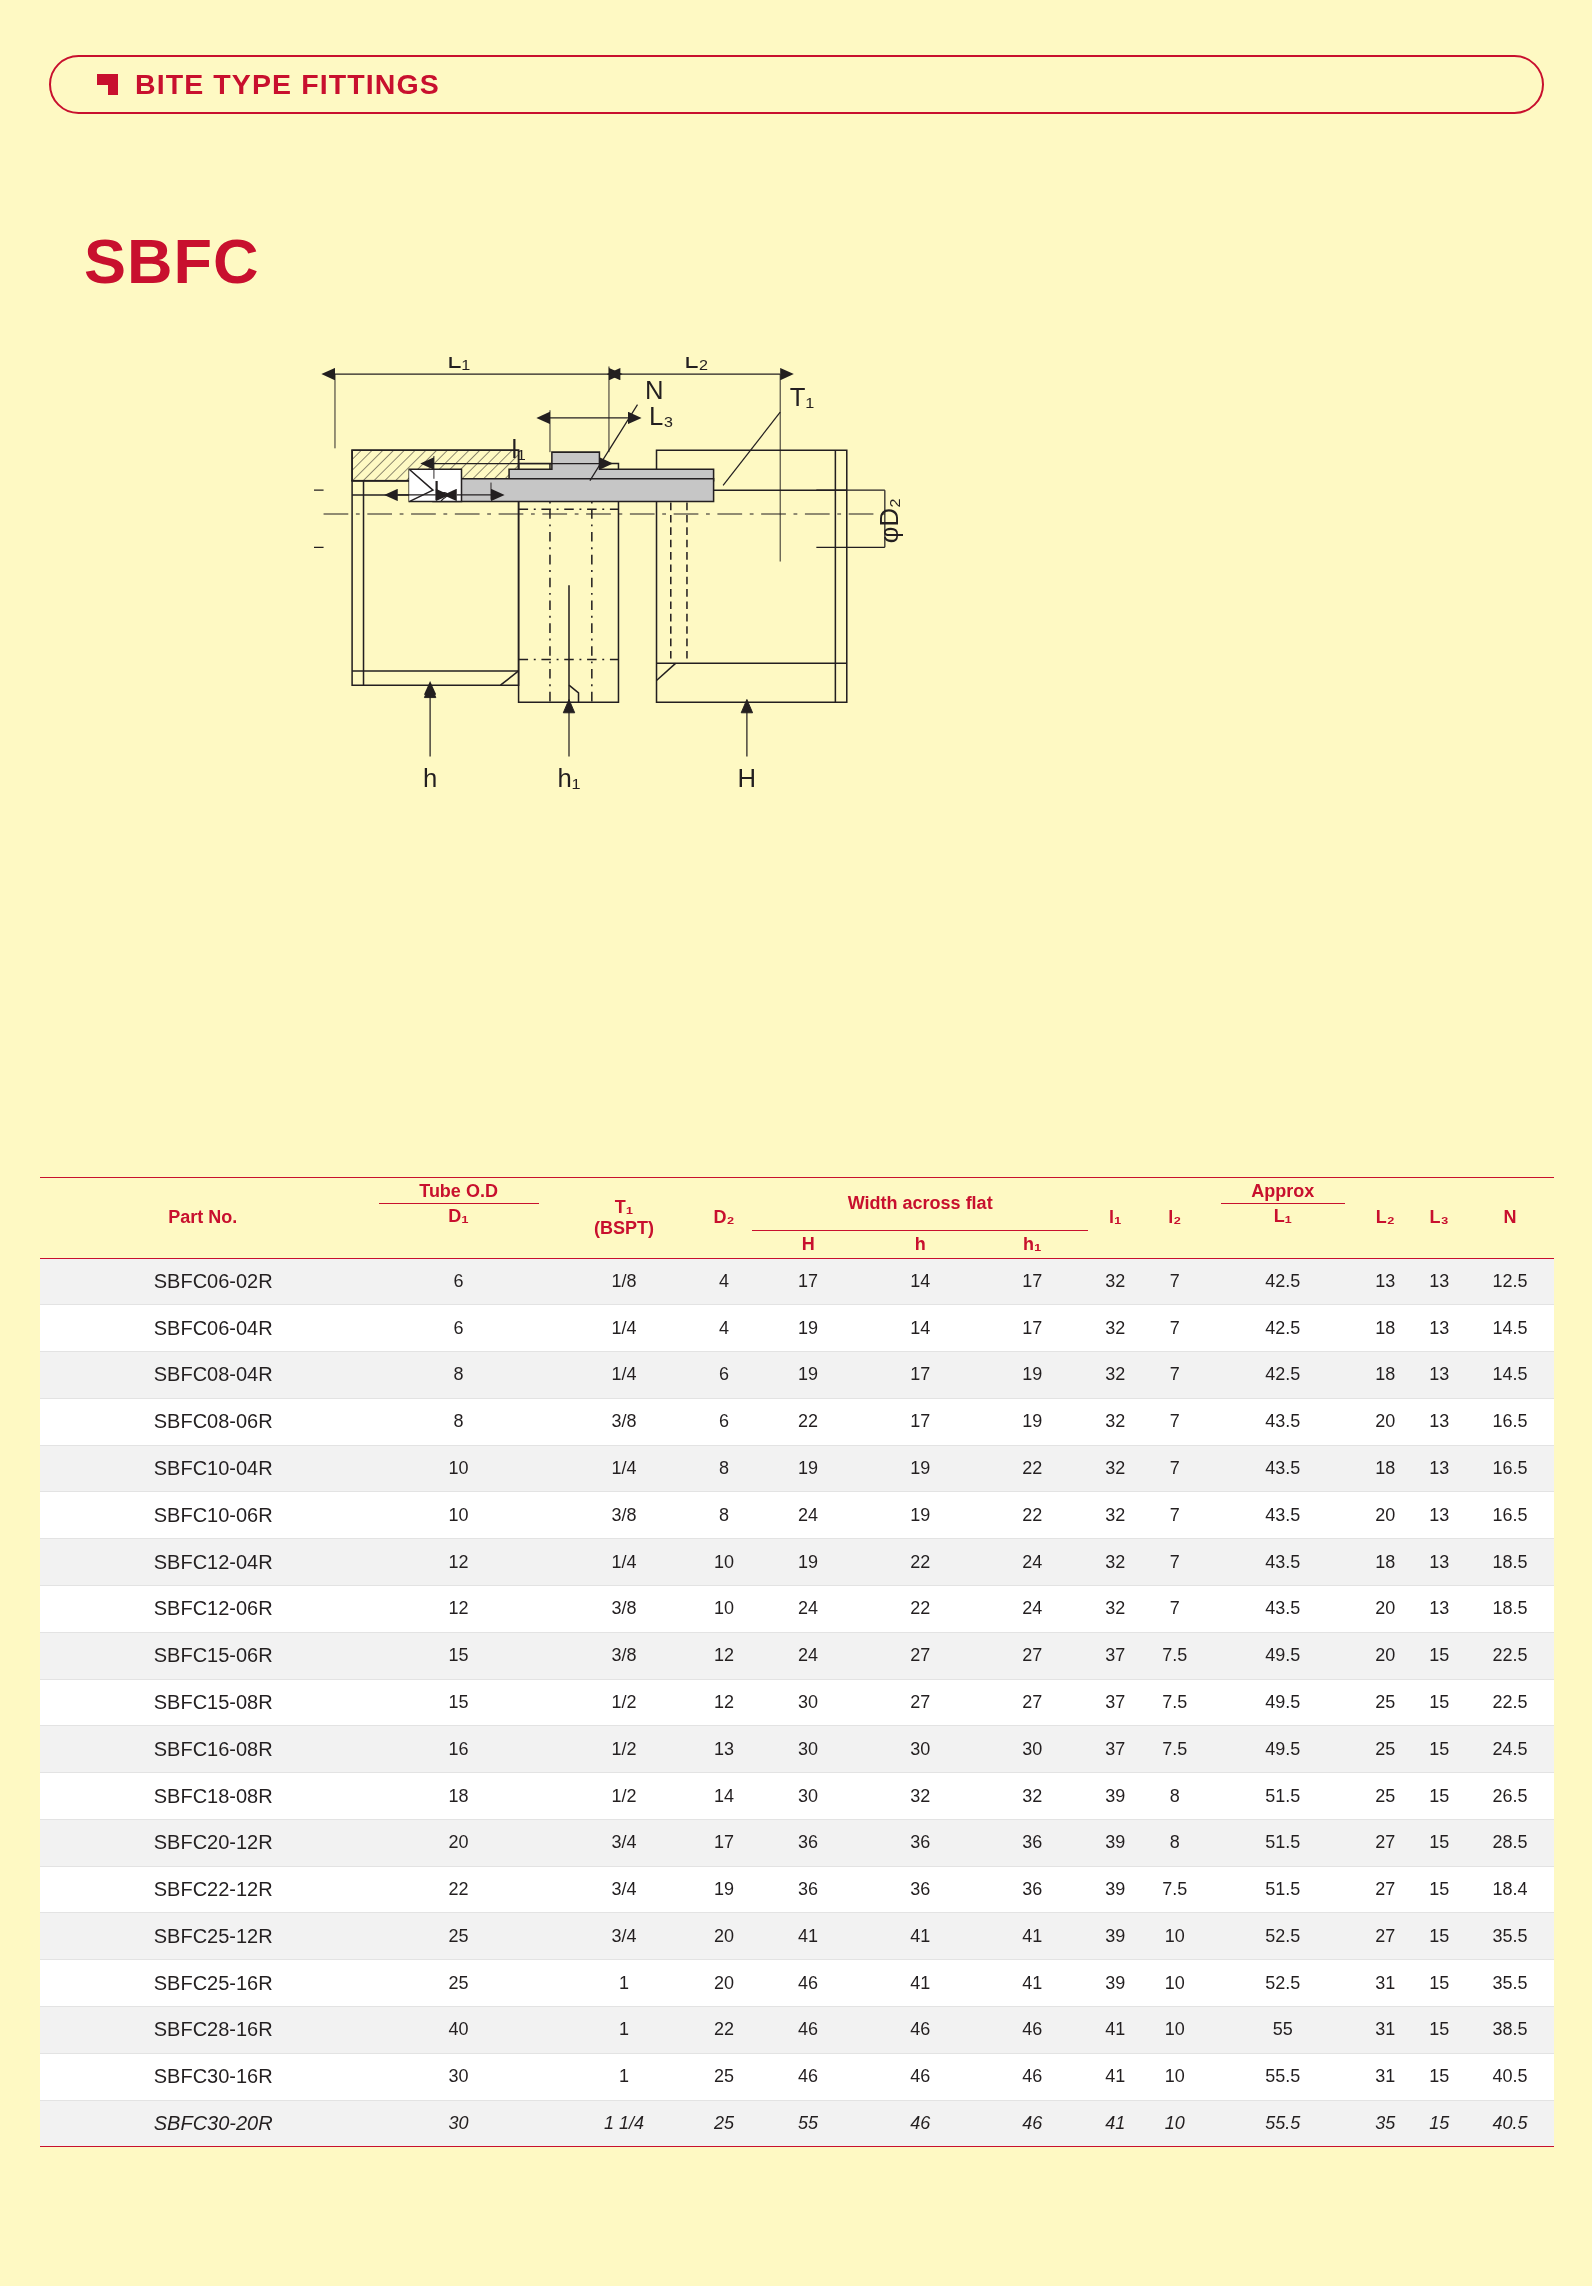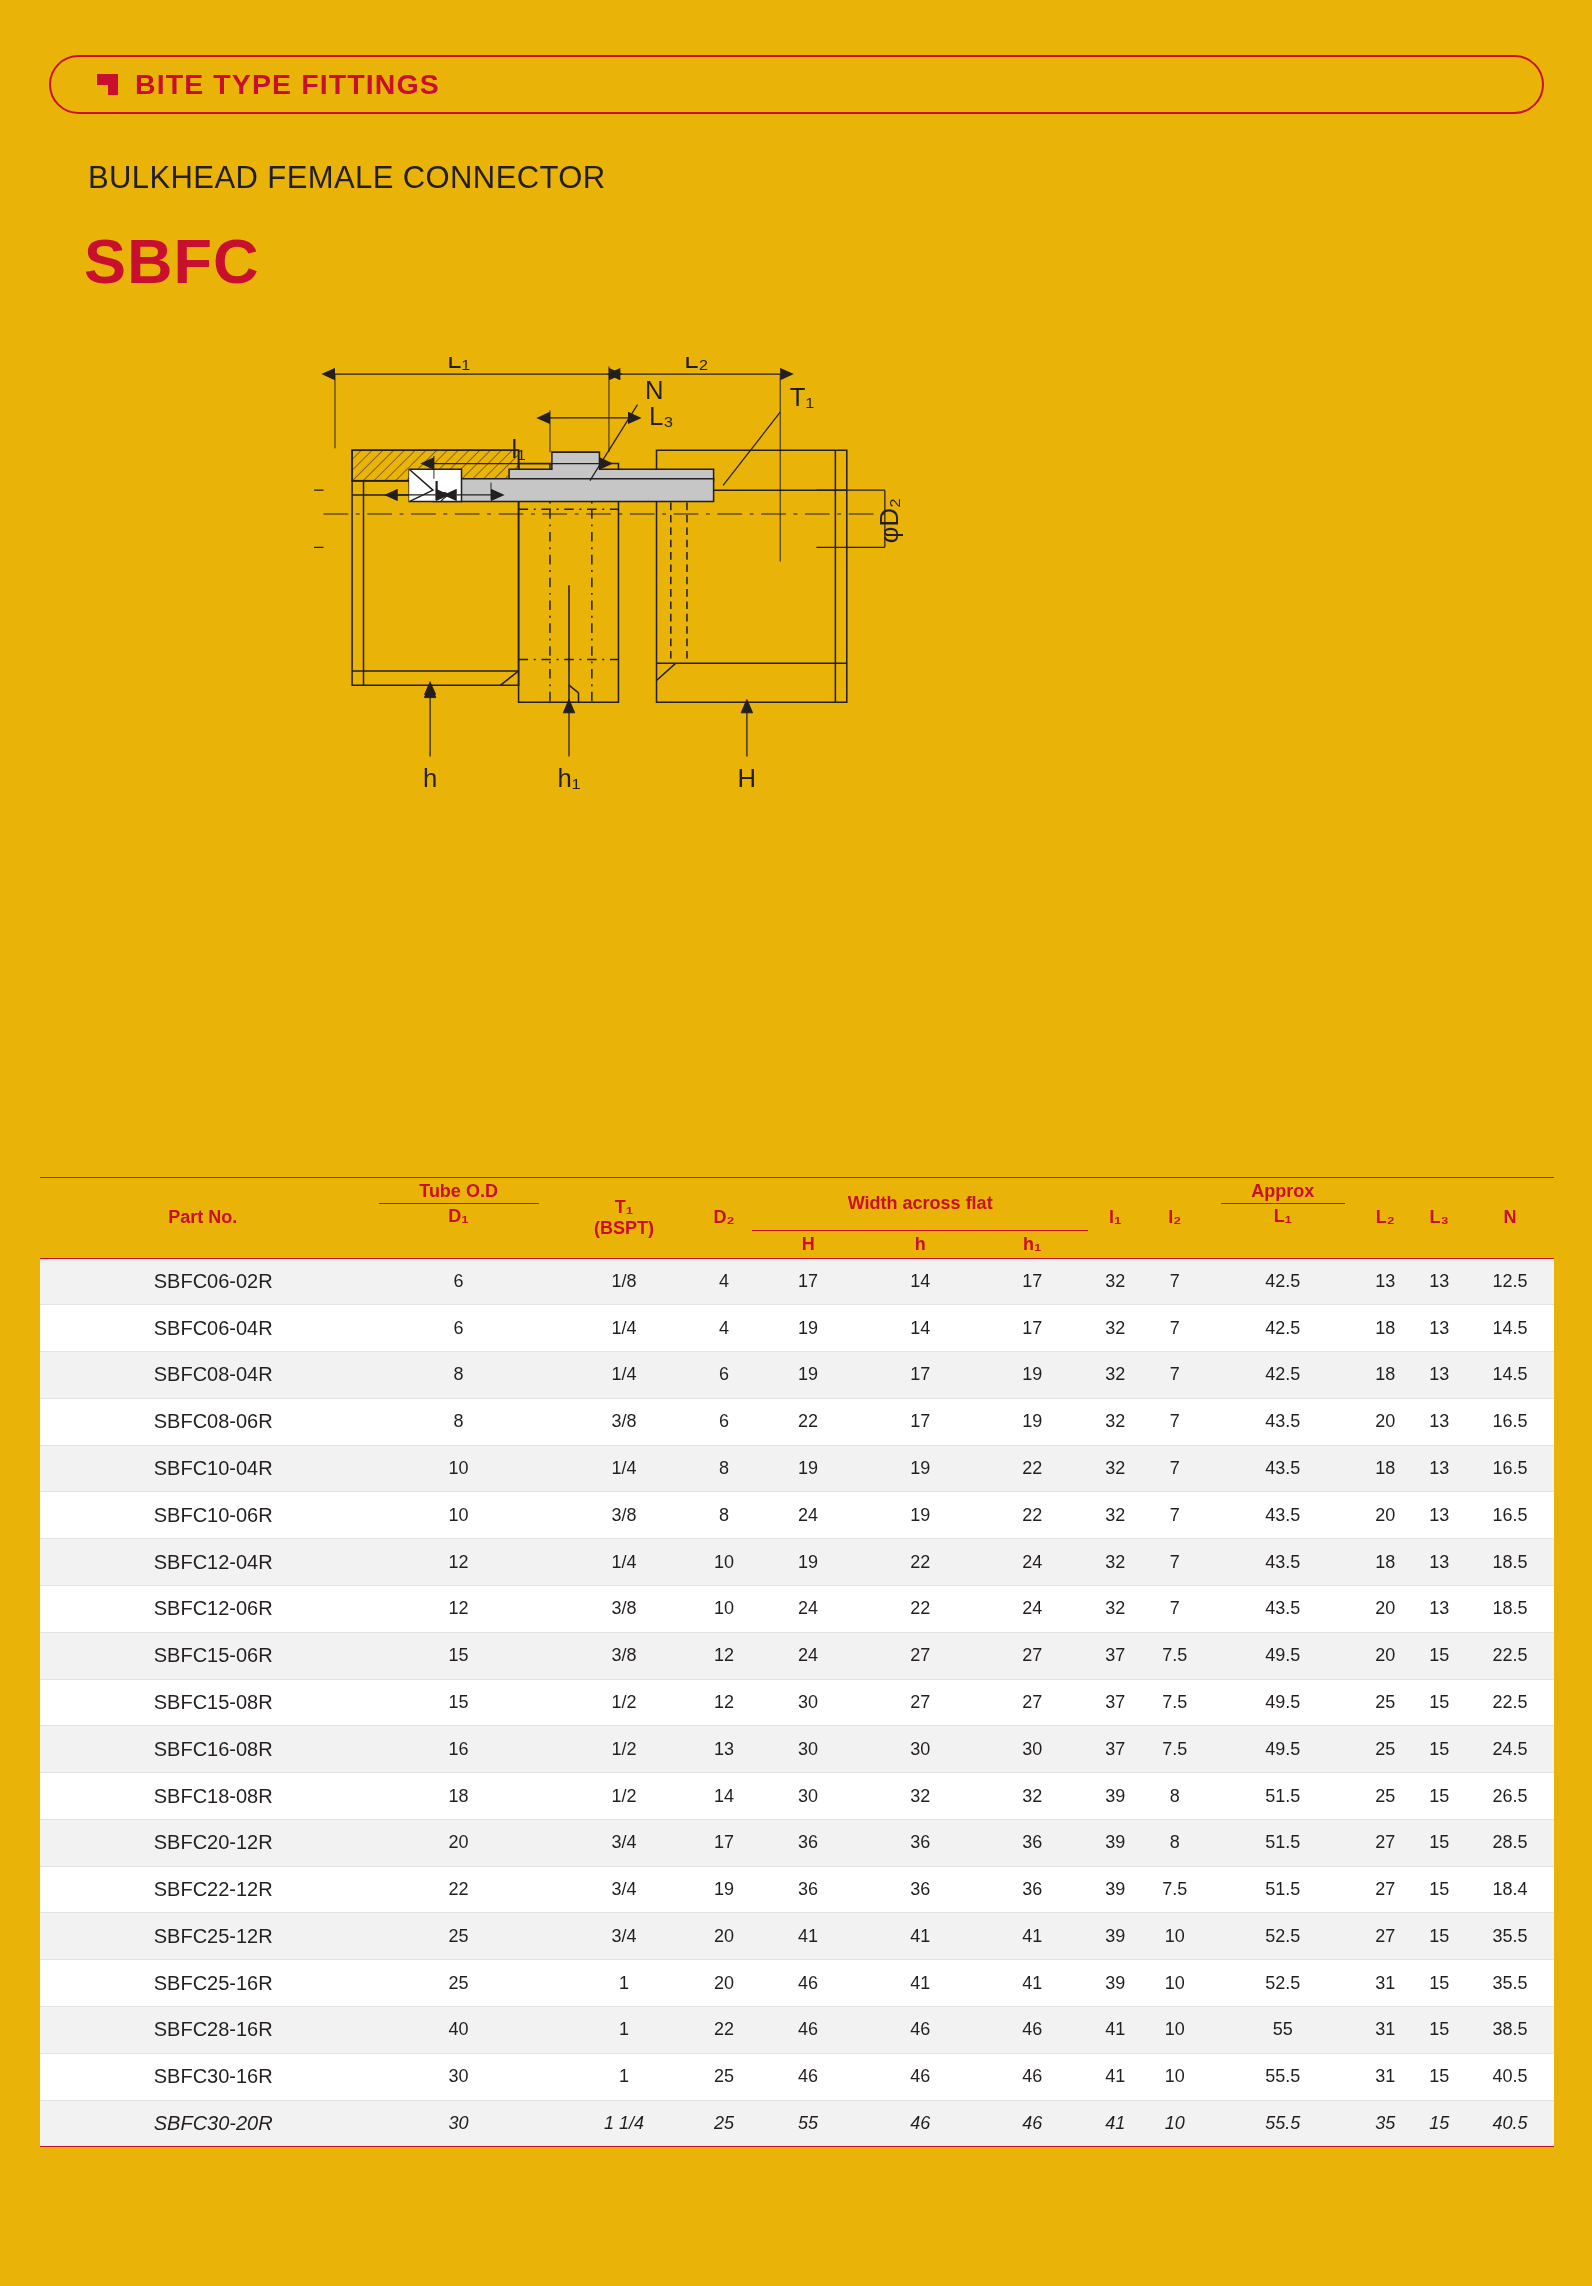--- a/index.html
+++ b/index.html
@@ -5,21 +5,21 @@
   * { box-sizing: border-box; }
   html, body {
     margin: 0; padding: 0;
     background: #ffffff;
     font-family: "Liberation Sans", sans-serif;
   }
   .page {
     position: relative;
     width: 1592px;
     height: 2286px;
-    background: #eab308;
+    background: #fef9c3;
     overflow: hidden;
   }
 
   
   .banner {
     position: absolute;
     left: 49px;
     top: 55px;
     width: 1495px;
     height: 59px;
@@ -139,21 +139,20 @@
 
   <div class="banner">
     <span class="banner-mark">
       <span class="sq1"></span>
         <span class="sq3"></span>
         <span class="sq2"></span>
     </span>
     <span class="banner-title">BITE TYPE FITTINGS</span>
   </div>
 
-  <div class="subtitle">BULKHEAD FEMALE CONNECTOR</div>
   <div class="maintitle">SBFC</div>
 
   <div class="drawing">
     <svg width="1018" height="723" viewBox="0 0 1070 760" xmlns="http://www.w3.org/2000/svg">
       <defs>
         <marker id="arrL" markerWidth="12" markerHeight="10" refX="11" refY="5" orient="auto">
           <path d="M11,0 L11,10 L0,5 z" fill="#231f20"></path>
         </marker>
         <marker id="arrR" markerWidth="12" markerHeight="10" refX="1" refY="5" orient="auto">
           <path d="M1,0 L1,10 L12,5 z" fill="#231f20"></path>

